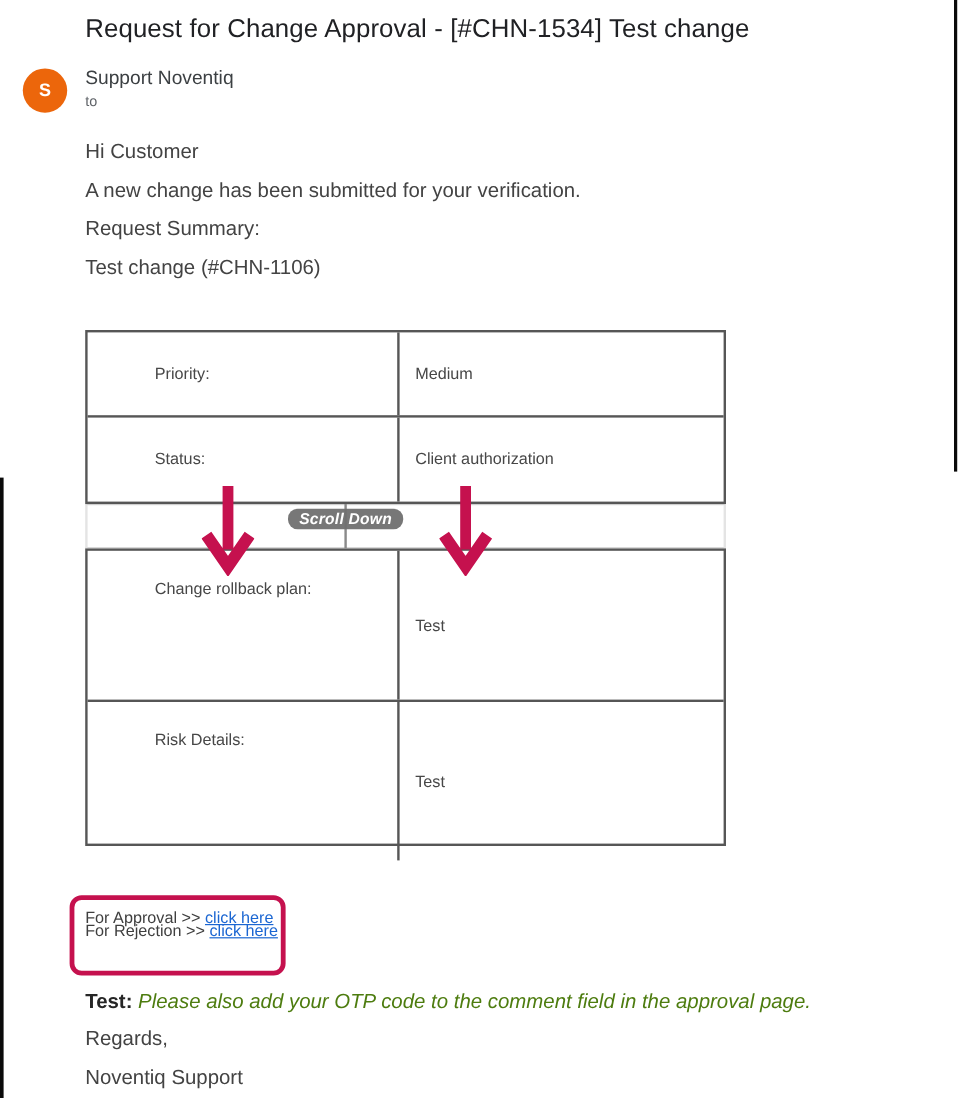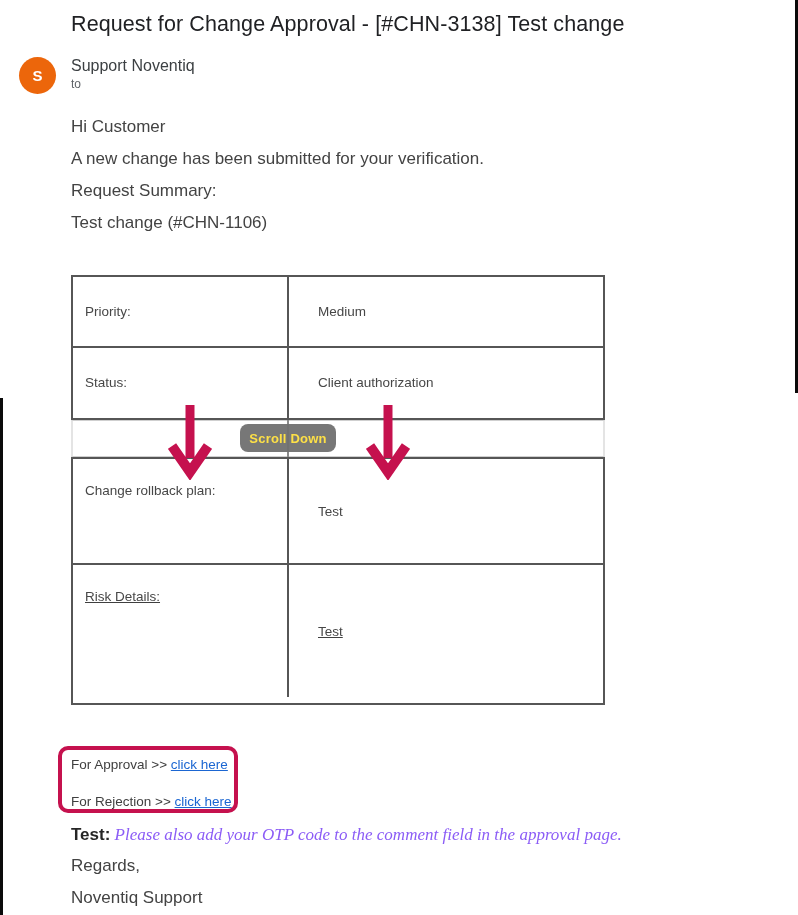--- a/index.html
+++ b/index.html
@@ -22,74 +22,75 @@
   .para { position:absolute; left:71px; font-size:17px; color:#434343; white-space:nowrap; }
   .p-greeting { top:117px; }
   .p-intro    { top:149px; }
   .p-summary-label { top:181px; }
   .p-summary-value { top:213px; }
 
   
   .tbl { position:absolute; left:71px; width:534px; border:2px solid #565656; background:#fff; }
   .tbl-a { top:275px; height:145px; }
   .tbl-b { top:457px; height:248px; }
-  .trow { display:flex; width:100%; }
+  .trow { display:flex; width:100%;padding-left:44px; }
   .tbl-a .trow { height:70.5px; }
   .tbl-a .trow.first { border-bottom:2px solid #565656; }
-  .tbl-b .trow.first { height:106px; border-bottom:2px solid #565656; }
-  .tbl-b .trow.second { height:132px;text-decoration:underline; }
+  .tbl-b .trow.first { height:126px; border-bottom:2px solid #565656; }
+  .tbl-b .trow.second { height:132px; }
   .tcell-label {
     width:216px; border-right:2px solid #565656; font-size:13.5px; color:#474747;
     padding-left:12px; display:flex; align-items:center;
   }
   .tbl-b .tcell-label { align-items:flex-start; padding-top:24px; }
-  .tcell-value { flex:1; font-size:13.5px; color:#474747; padding-left:13px; display:flex; align-items:center;margin-left:16px; }
+  .tcell-value { flex:1; font-size:13.5px; color:#474747; padding-left:13px; display:flex; align-items:center; }
 
   
   .band {
     position:absolute; left:71px; top:420px; width:534px; height:37px;
     background:#ffffff; border-left:2px solid #e4e4e4; border-right:2px solid #e4e4e4;
     border-top:1px solid #cfcfcf; border-bottom:1px solid #cfcfcf;
   }
   .band-divider { position:absolute; left:287px; top:420px; width:2px; height:37px; background:#8a8a8a; }
 
   .scroll-pill {
-    position:absolute; left:240px; top:424px; width:96px; height:28px; z-index:6;
-    background:rgba(112,112,112,0.95); color:#fde047; border-radius:8px;
+    position:absolute; left:240px; top:424px; width:96px; height:17px; z-index:6;
+    background:rgba(112,112,112,0.95); color:#ffffff; border-radius:8px;
     font-size:13px; font-weight:bold; display:flex; align-items:center; justify-content:center;
     letter-spacing:0.2px;
+    font-style:italic;
   }
   .arrow-annot { position:absolute; z-index:7; width:44px; height:78px; }
   .arrow-left  { left:168px; top:402px; }
   .arrow-right { left:366px; top:402px; }
 
   .highlight-box {
     position:absolute; left:58px; top:746px; width:180px; height:67px; z-index:5;
     border:4px solid #c5114e; border-radius:10px; pointer-events:none;
   }
   .link-line { position:absolute; left:71px; font-size:13.5px; color:#3f3f3f; white-space:nowrap; }
   .l-approve { top:757px; }
-  .l-reject  { top:794px; }
+  .l-reject  { top:768px; }
   .link { color:#1b66d2; text-decoration:underline; cursor:pointer; }
 
   .p-note { top:825px; }
   .note-label { font-weight:bold; color:#262626; }
-  .note-text { font-style:italic; color:#8b5cf6;font-family:Liberation Serif, serif; }
+  .note-text { font-style:italic; color:#4d7c0f; }
   .p-regards { top:856px; }
   .p-signature { top:888px; }
 
   .frame-right { position:absolute; right:0; top:0; width:3px; height:393px; background:#0a0a0a; }
   .frame-left  { position:absolute; left:0; top:398px; width:3px; height:517px; background:#0a0a0a; }
 </style>
 </head>
 <body>
 
 <div class="page">
 
-  <div class="subject">Request for Change Approval - [#CHN-3138] Test change</div>
+  <div class="subject">Request for Change Approval - [#CHN-1534] Test change</div>
 
   <div class="avatar">
     <span>S</span>
   </div>
   <div class="sender-name">Support Noventiq</div>
   <div class="to-line">to</div>
 
   <div class="para p-greeting">Hi Customer</div>
   <div class="para p-intro">A new change has been submitted for your verification.</div>
   <div class="para p-summary-label">Request Summary:</div>

